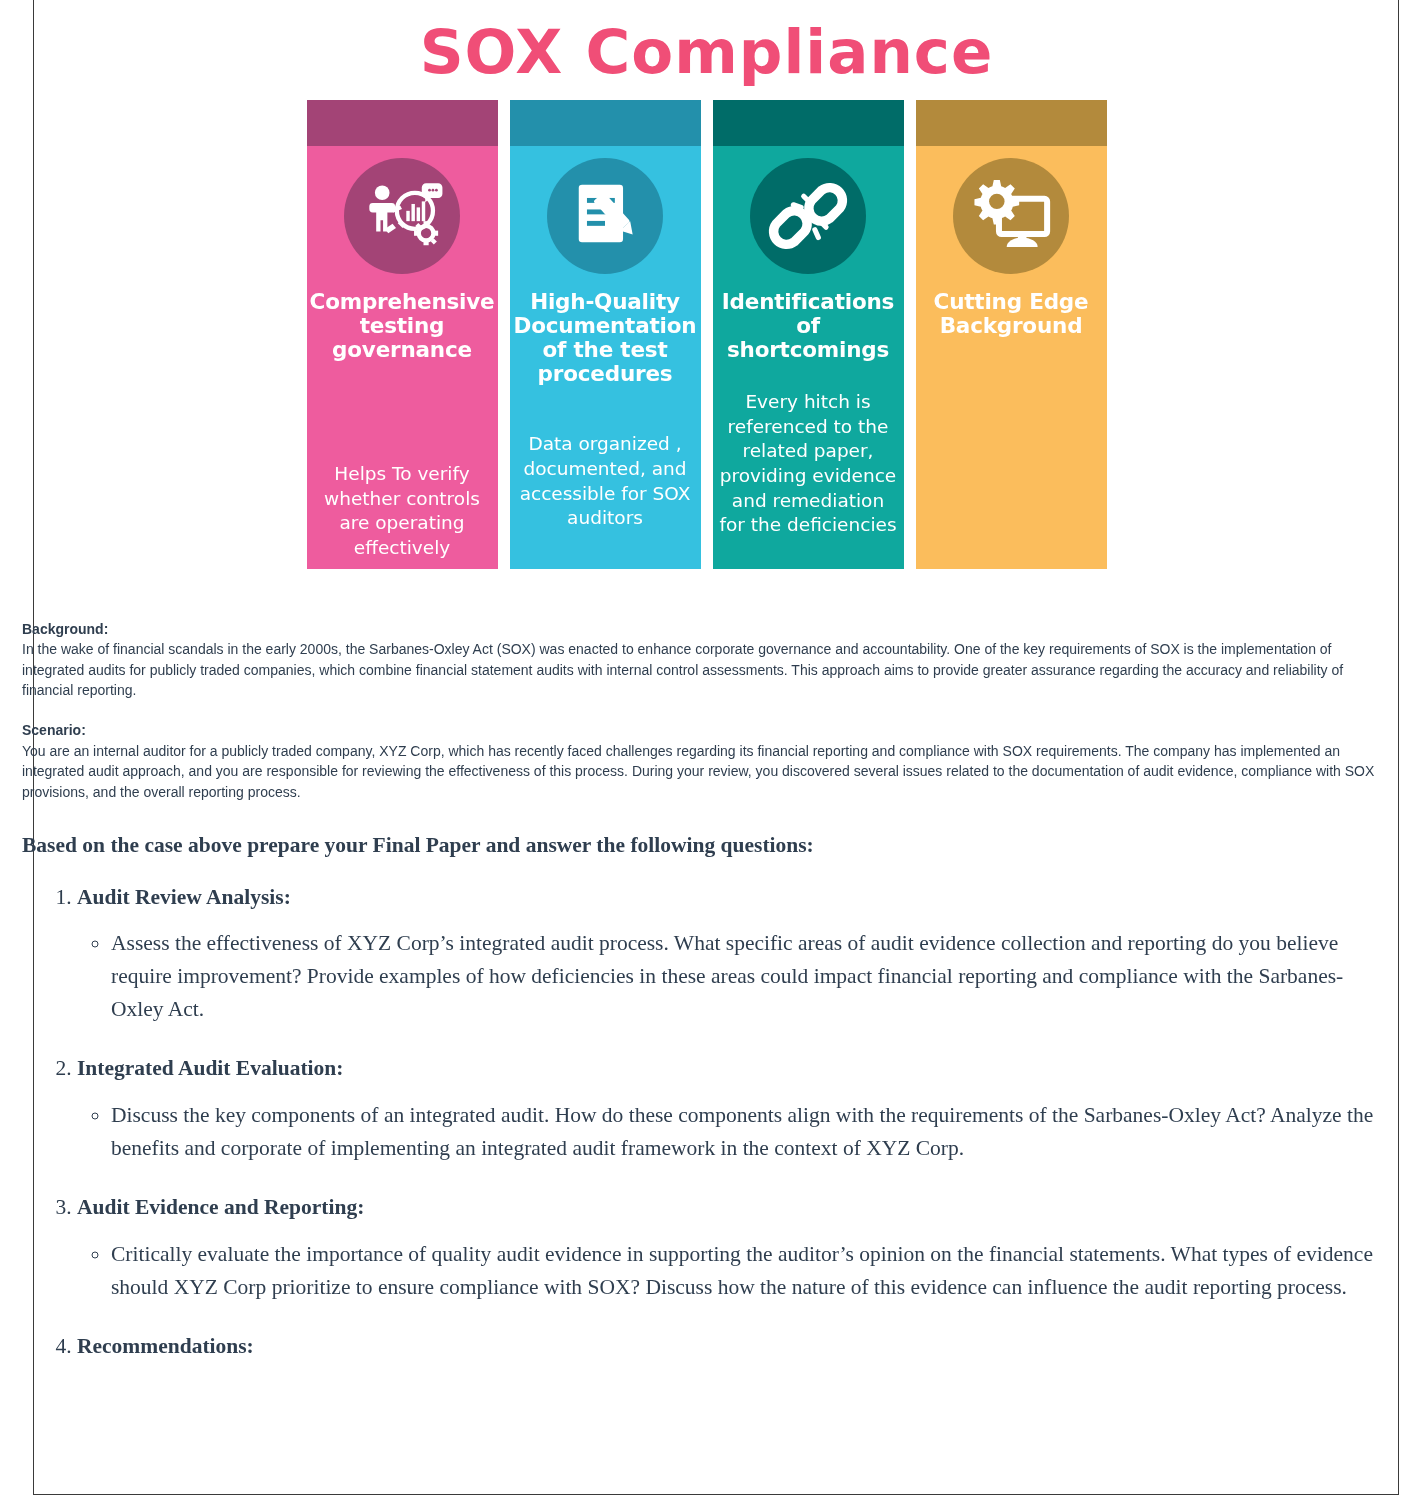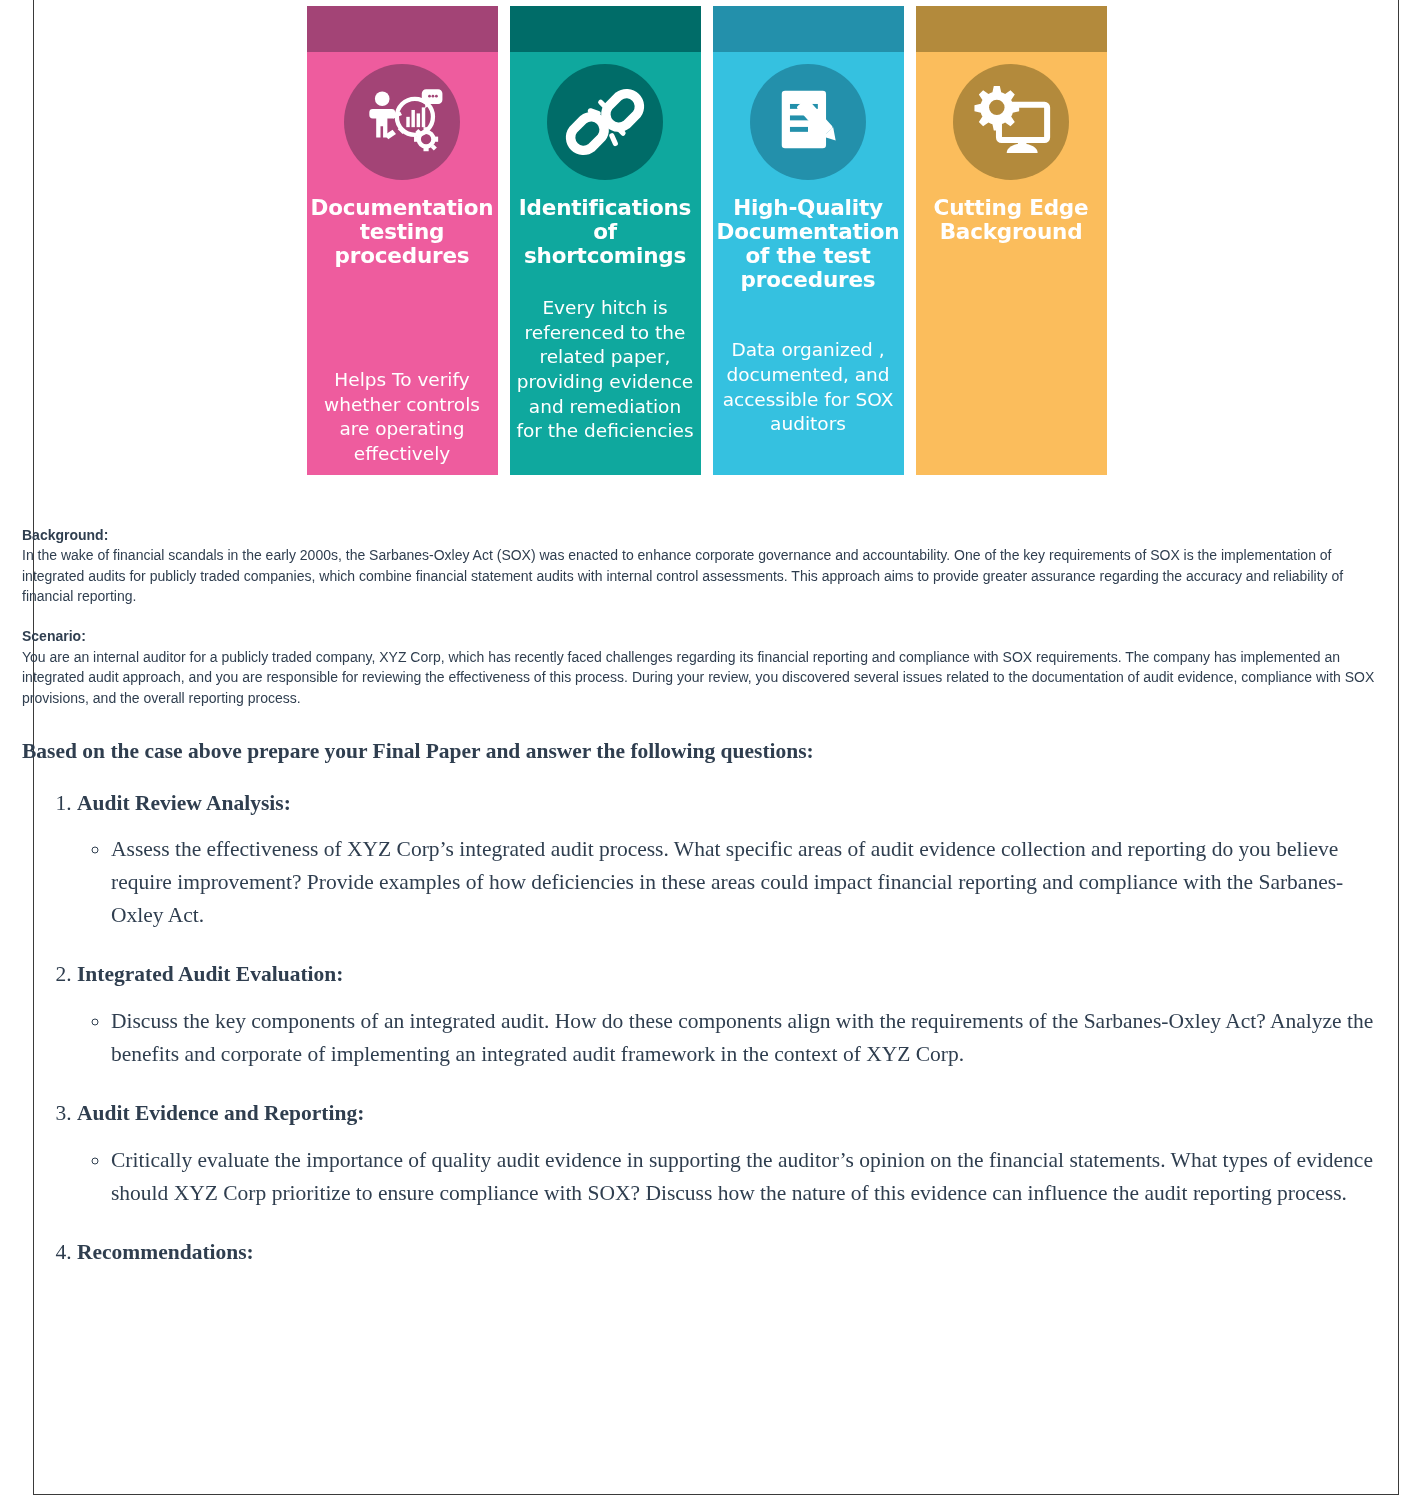--- a/index.html
+++ b/index.html
@@ -158,20 +158,21 @@
 </style>
 </head>
 <body>
 
 <div class="page-frame"></div>
 
 <div class="content">
 
   <div class="infographic">
 
+    <div class="info-title">SOX Compliance</div>
 
     <div class="cols">
 
       <div class="col c1">
         <div class="col-band" style="background:#A34476"></div>
         <div class="col-body" style="background:#EE5C9E">
           <div class="icon-wrap" style="background:#A34476">
             <svg width="86" height="86" viewBox="0 0 100 100" aria-hidden="true">
               <g fill="#ffffff">
                 <circle cx="27" cy="23" r="8.5"></circle>
@@ -192,44 +193,22 @@
                   <rect x="86" y="67" width="6" height="6"></rect>
                 <rect x="67" y="59" width="5" height="5" transform="rotate(45 69 61)"></rect>
                 <rect x="85" y="77" width="5" height="5" transform="rotate(45 87 79)"></rect>
                 <path d="M78 12 h14 a5 5 0 0 1 5 5 v7 a5 5 0 0 1 -5 5 h-9 l-6 5 v-5 a5 5 0 0 1 -4 -5 v-7 a5 5 0 0 1 5 -5 z"></path>
                 <circle cx="82" cy="20" r="1.6" fill="#A34476"></circle>
                 <circle cx="86" cy="20" r="1.6" fill="#A34476"></circle>
                 <circle cx="90" cy="20" r="1.6" fill="#A34476"></circle>
               </g>
             </svg>
           </div>
-          <div class="col-head">Documentation testing procedures</div>
+          <div class="col-head">Comprehensive testing governance</div>
           <div class="col-desc">Helps To verify whether controls are operating effectively</div>
-        </div>
-      </div>
-
-      <div class="col c3">
-        <div class="col-band" style="background:#006C68"></div>
-        <div class="col-body" style="background:#0FA89E">
-          <div class="icon-wrap" style="background:#006C68">
-            <svg width="86" height="86" viewBox="0 0 100 100" aria-hidden="true">
-              <g fill="none" stroke="#ffffff" stroke-width="11" stroke-linecap="round">
-                <path d="M66 20 a15 15 0 0 1 21 21 l-12 12 a15 15 0 0 1 -21 -21 z"></path>
-                <path d="M34 80 a15 15 0 0 1 -21 -21 l12 -12 a15 15 0 0 1 21 21 z"></path>
-              </g>
-              <g stroke="#ffffff" stroke-width="6" stroke-linecap="round">
-                <line x1="52" y1="34" x2="45" y2="27"></line>
-                <line x1="42" y1="40" x2="33" y2="37"></line>
-                <line x1="64" y1="56" x2="71" y2="63"></line>
-                <line x1="58" y1="66" x2="62" y2="75"></line>
-              </g>
-            </svg>
-          </div>
-          <div class="col-head">Identifications of shortcomings</div>
-          <div class="col-desc">Every hitch is referenced to the related paper, providing evidence and remediation for the deficiencies</div>
         </div>
       </div>
 
       <div class="col c2">
         <div class="col-band" style="background:#2390AB"></div>
         <div class="col-body" style="background:#35C1E0">
           <div class="icon-wrap" style="background:#2390AB">
             <svg width="82" height="82" viewBox="0 0 100 100" aria-hidden="true">
               <g fill="#ffffff">
                 <rect x="18" y="12" width="54" height="70" rx="4"></rect>
@@ -239,20 +218,42 @@
                 <g transform="rotate(-42 70 58)">
                   <rect x="62" y="16" width="17" height="48" rx="2"></rect>
                   <path d="M62 64 h17 l-8.5 14 z"></path>
                   <rect x="62" y="16" width="17" height="9" rx="2"></rect>
                 </g>
               </g>
             </svg>
           </div>
           <div class="col-head">High-Quality Documentation of the test procedures</div>
           <div class="col-desc">Data organized , documented, and accessible for SOX auditors</div>
+        </div>
+      </div>
+
+      <div class="col c3">
+        <div class="col-band" style="background:#006C68"></div>
+        <div class="col-body" style="background:#0FA89E">
+          <div class="icon-wrap" style="background:#006C68">
+            <svg width="86" height="86" viewBox="0 0 100 100" aria-hidden="true">
+              <g fill="none" stroke="#ffffff" stroke-width="11" stroke-linecap="round">
+                <path d="M66 20 a15 15 0 0 1 21 21 l-12 12 a15 15 0 0 1 -21 -21 z"></path>
+                <path d="M34 80 a15 15 0 0 1 -21 -21 l12 -12 a15 15 0 0 1 21 21 z"></path>
+              </g>
+              <g stroke="#ffffff" stroke-width="6" stroke-linecap="round">
+                <line x1="52" y1="34" x2="45" y2="27"></line>
+                <line x1="42" y1="40" x2="33" y2="37"></line>
+                <line x1="64" y1="56" x2="71" y2="63"></line>
+                <line x1="58" y1="66" x2="62" y2="75"></line>
+              </g>
+            </svg>
+          </div>
+          <div class="col-head">Identifications of shortcomings</div>
+          <div class="col-desc">Every hitch is referenced to the related paper, providing evidence and remediation for the deficiencies</div>
         </div>
       </div>
 
       <div class="col c4">
         <div class="col-band" style="background:#B38A3C"></div>
         <div class="col-body" style="background:#FBBD5C">
           <div class="icon-wrap" style="background:#B38A3C">
             <svg width="86" height="86" viewBox="0 0 100 100" aria-hidden="true">
               <g fill="#ffffff">
                 <rect x="36" y="30" width="56" height="41" rx="3" fill="none" stroke="#ffffff" stroke-width="7"></rect>

